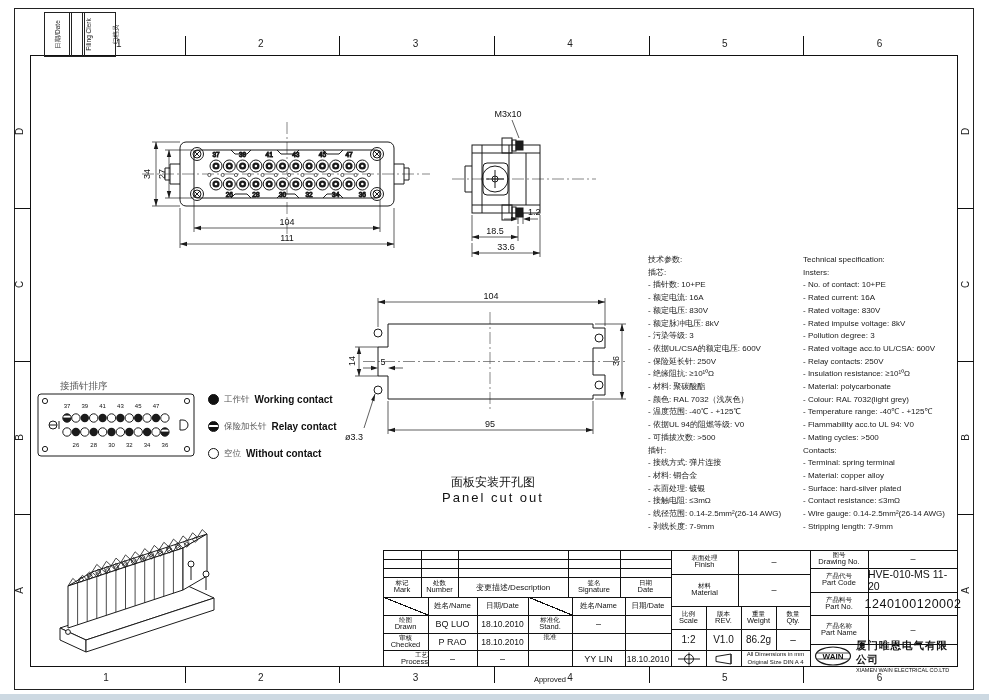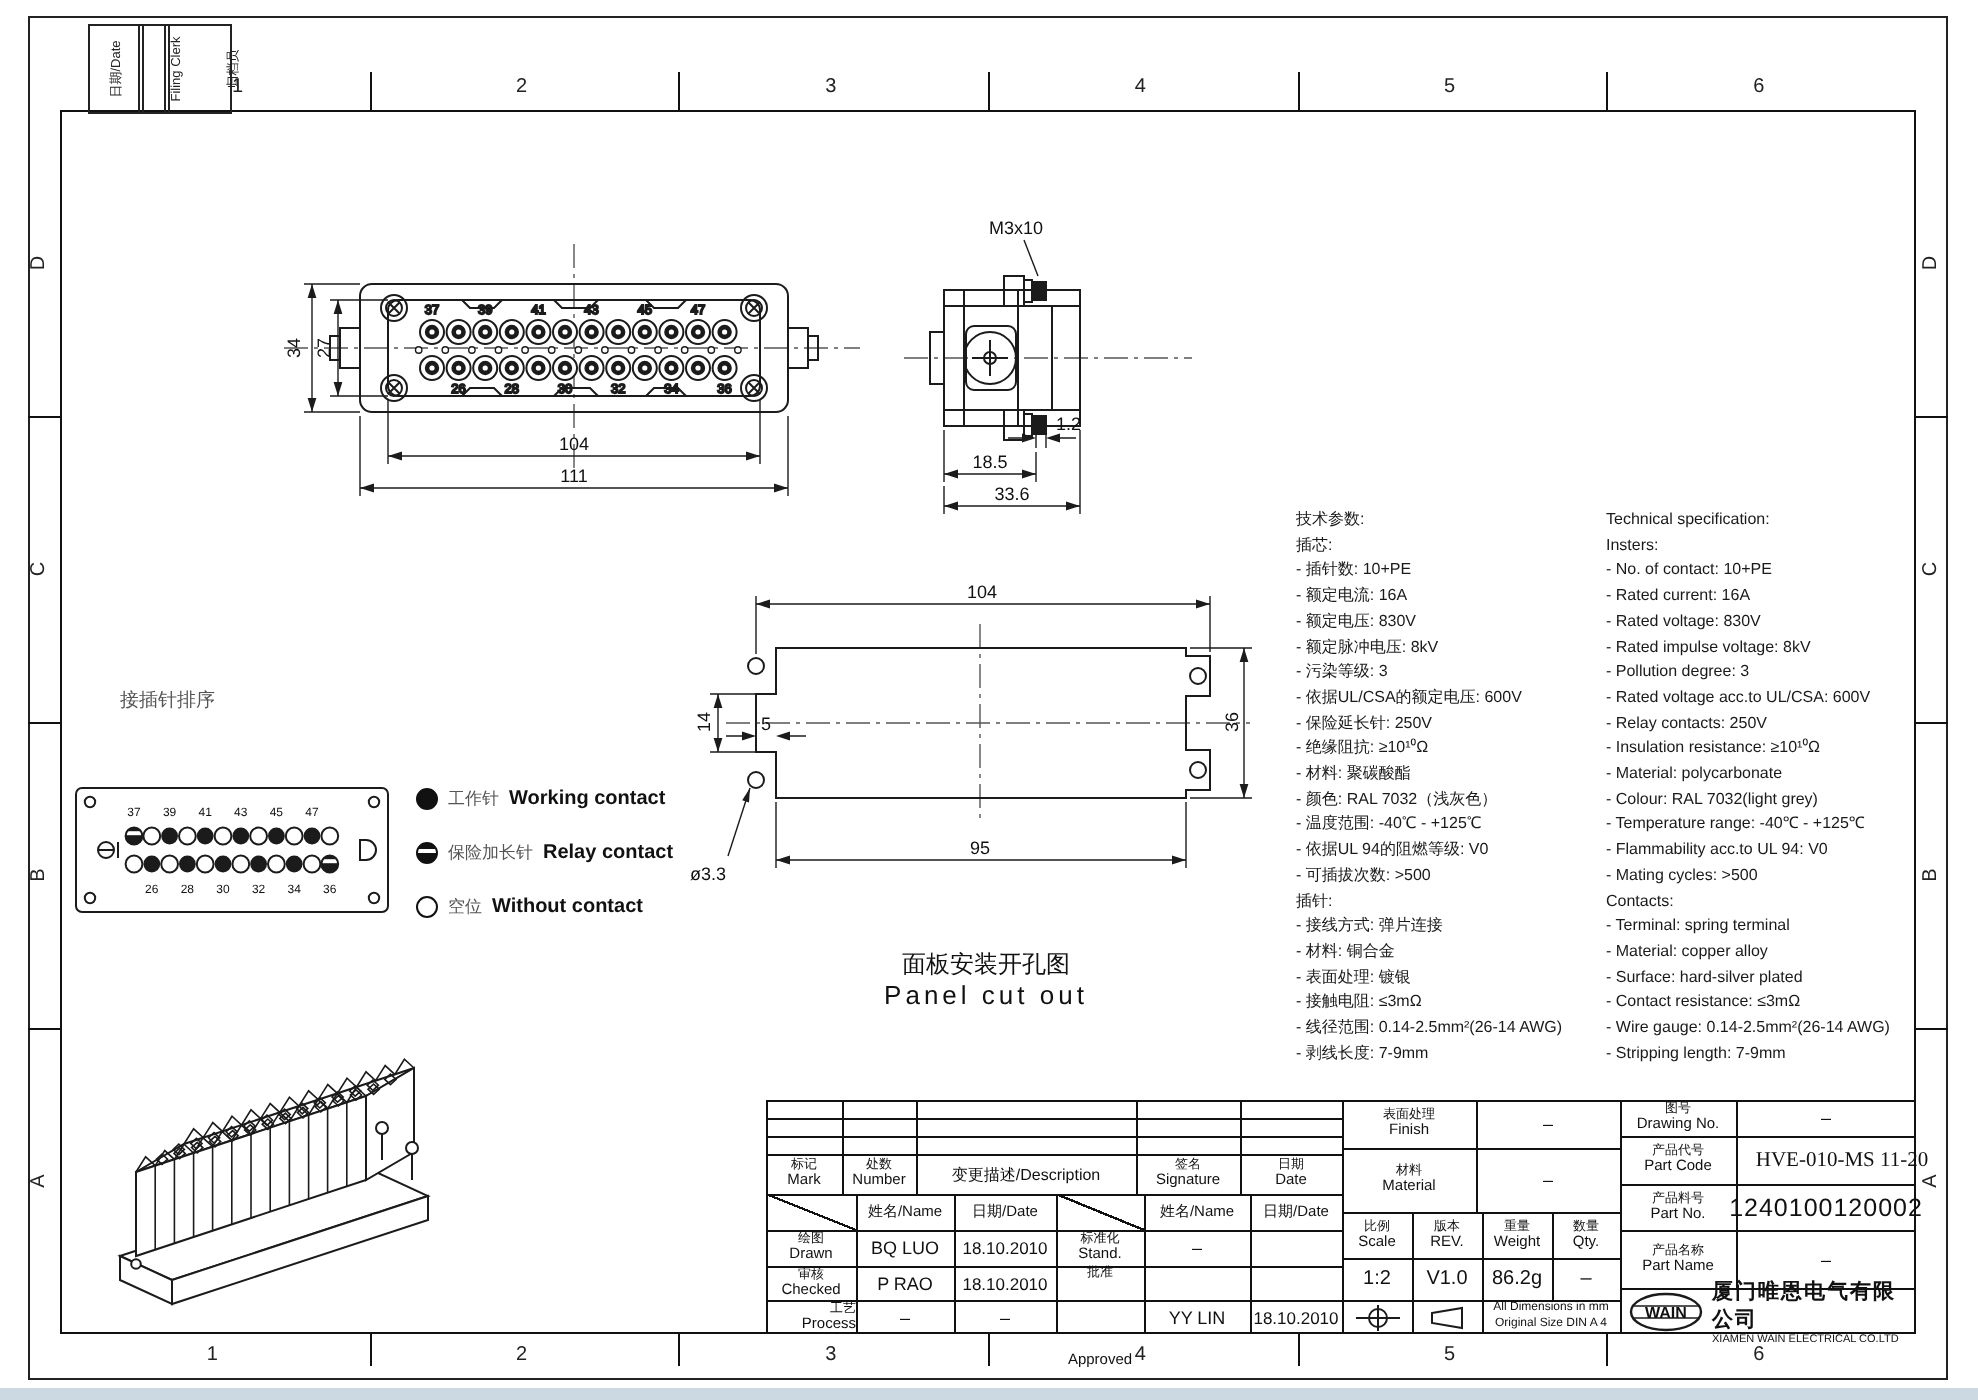--- a/index.html
+++ b/index.html
@@ -12,21 +12,21 @@
   .frame-inner{border:1.5px solid #111;}
   .fnum{position:absolute;font-size:10px;color:#222;}
   .flet{position:absolute;font-size:10px;color:#222;transform:rotate(-90deg);}
   .vbox{position:absolute;border:1px solid #222;display:flex;align-items:center;justify-content:center;gap:2px;}
   .vtxt{transform:rotate(-90deg);white-space:nowrap;font-size:6.5px;color:#222;}
   svg{position:absolute;overflow:visible;}
   svg text{font-family:"Liberation Sans",sans-serif;fill:#111;}
   .dim{font-size:9px;}
   .spec-col{position:absolute;font-size:8px;line-height:12.7px;white-space:nowrap;color:#1a1a1a;}
   .spec-line{white-space:nowrap;}
-  .arr-cn{position:absolute;font-size:9.5px;color:#555;}
+  .arr-cn{position:absolute;font-size:9.5px;color:#555;margin-top:36px;}
   .arr-en{position:absolute;font-size:11px;font-weight:bold;line-height:13px;color:#111;}
   .legend{position:absolute;display:flex;flex-direction:column;}
   .legend-row{display:flex;align-items:center;gap:5px;height:27px;}
   .sym{width:9px;height:9px;border-radius:50%;border:1px solid #111;display:inline-block;flex:0 0 auto;}
   .sym-work{background:#111;}
   .sym-relay{background:linear-gradient(#111 0 30%, #fff 30% 52%, #111 52% 100%);}
   .sym-none{background:#fff;}
   .lg-cn{font-size:8.5px;color:#555;}
   .lg-en{font-size:10px;font-weight:bold;}
   .cap-cn{position:absolute;font-size:12px;text-align:center;}
@@ -650,21 +650,21 @@
 
   <div class="tb lbl2" style="left:810px;top:550px;width:58px;height:18px;">
     <span class="cn">图号</span>
       <span class="en">Drawing No.</span>
   </div>
   <div class="tb val" style="left:868px;top:550px;width:90px;height:18px;font-size:9px;">–</div>
   <div class="tb lbl2" style="left:810px;top:568px;width:58px;height:24px;">
     <span class="cn">产品代号</span>
       <span class="en">Part Code</span>
   </div>
-  <div class="tb val" style="left:868px;top:568px;width:106px;height:24px;font-size:10.5px;font-family:Liberation Serif, serif;">HVE-010-MS 11-20</div>
+  <div class="tb val" style="left:868px;top:568px;width:90px;height:24px;font-size:10.5px;">HVE-010-MS 11-20</div>
   <div class="tb lbl2" style="left:810px;top:592px;width:58px;height:23px;">
     <span class="cn">产品料号</span>
       <span class="en">Part No.</span>
   </div>
   <div class="tb val" style="left:868px;top:592px;width:90px;height:23px;font-size:12.5px;letter-spacing:.5px;">1240100120002</div>
   <div class="tb lbl2" style="left:810px;top:615px;width:58px;height:29px;">
     <span class="cn">产品名称</span>
       <span class="en">Part Name</span>
   </div>
   <div class="tb val" style="left:868px;top:615px;width:90px;height:29px;font-size:9px;">–</div>

